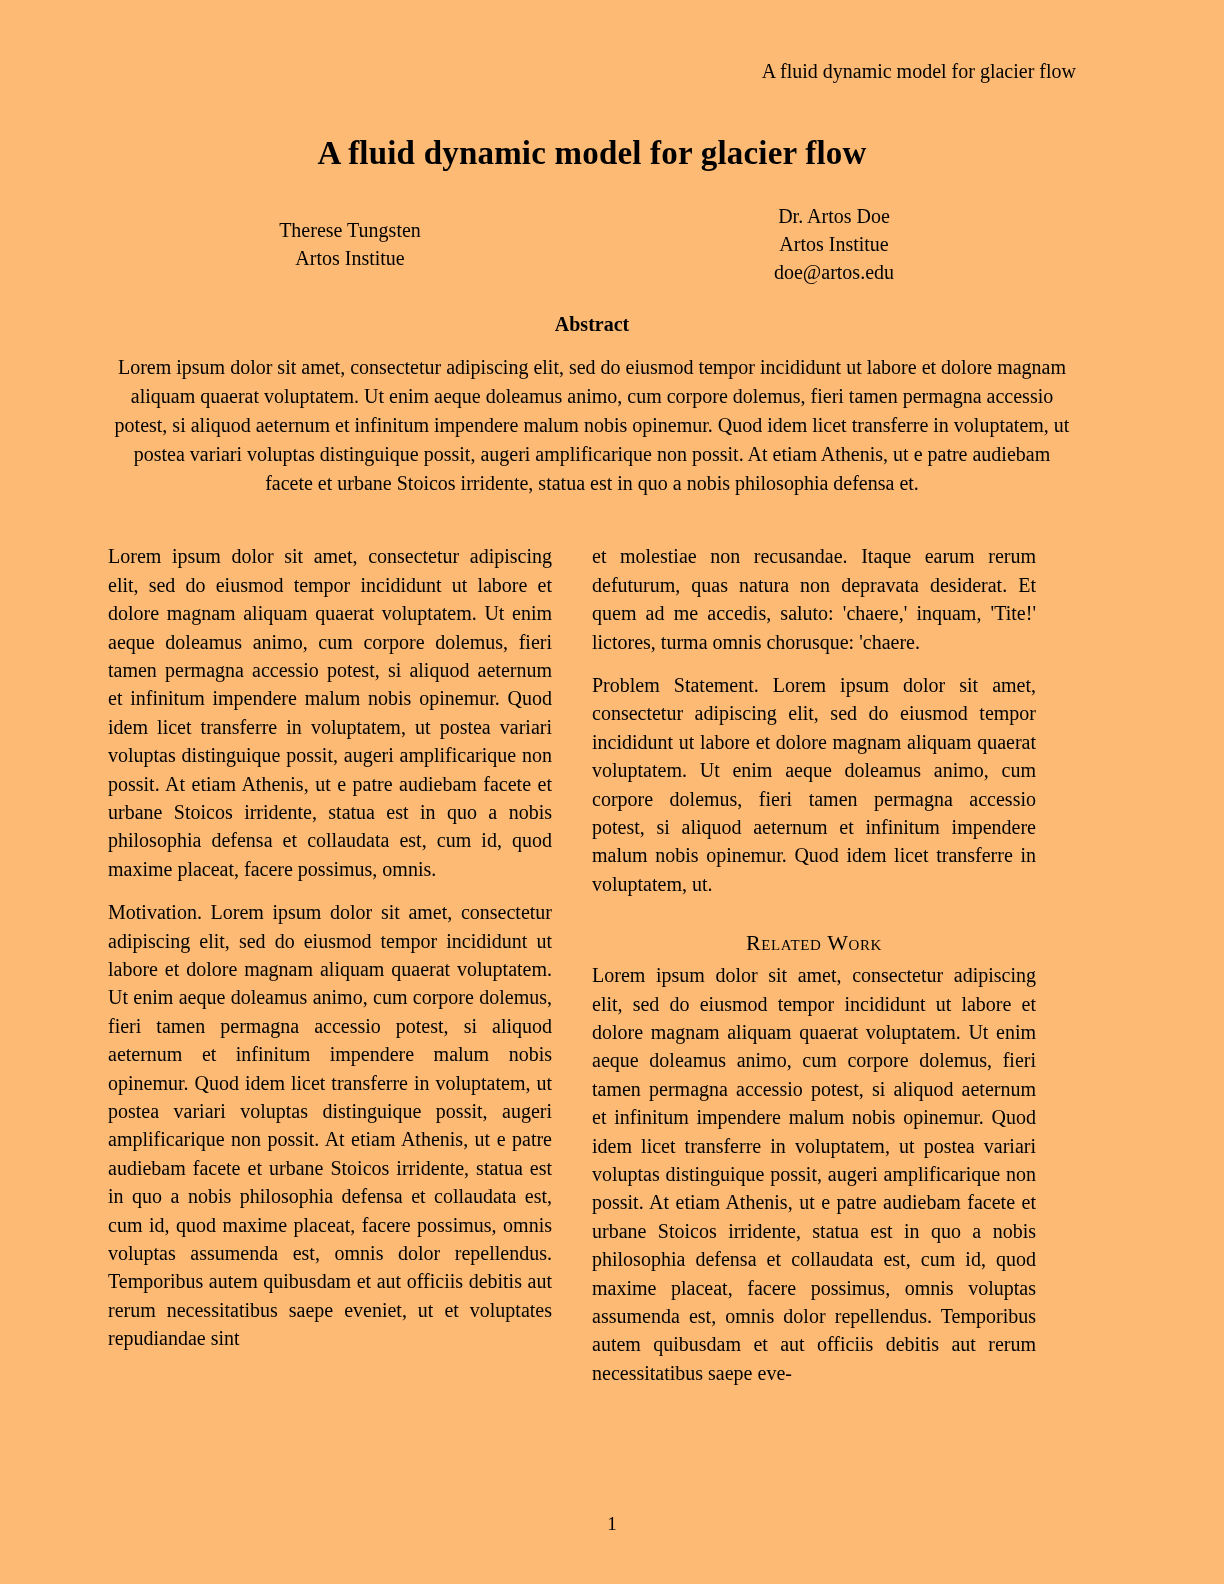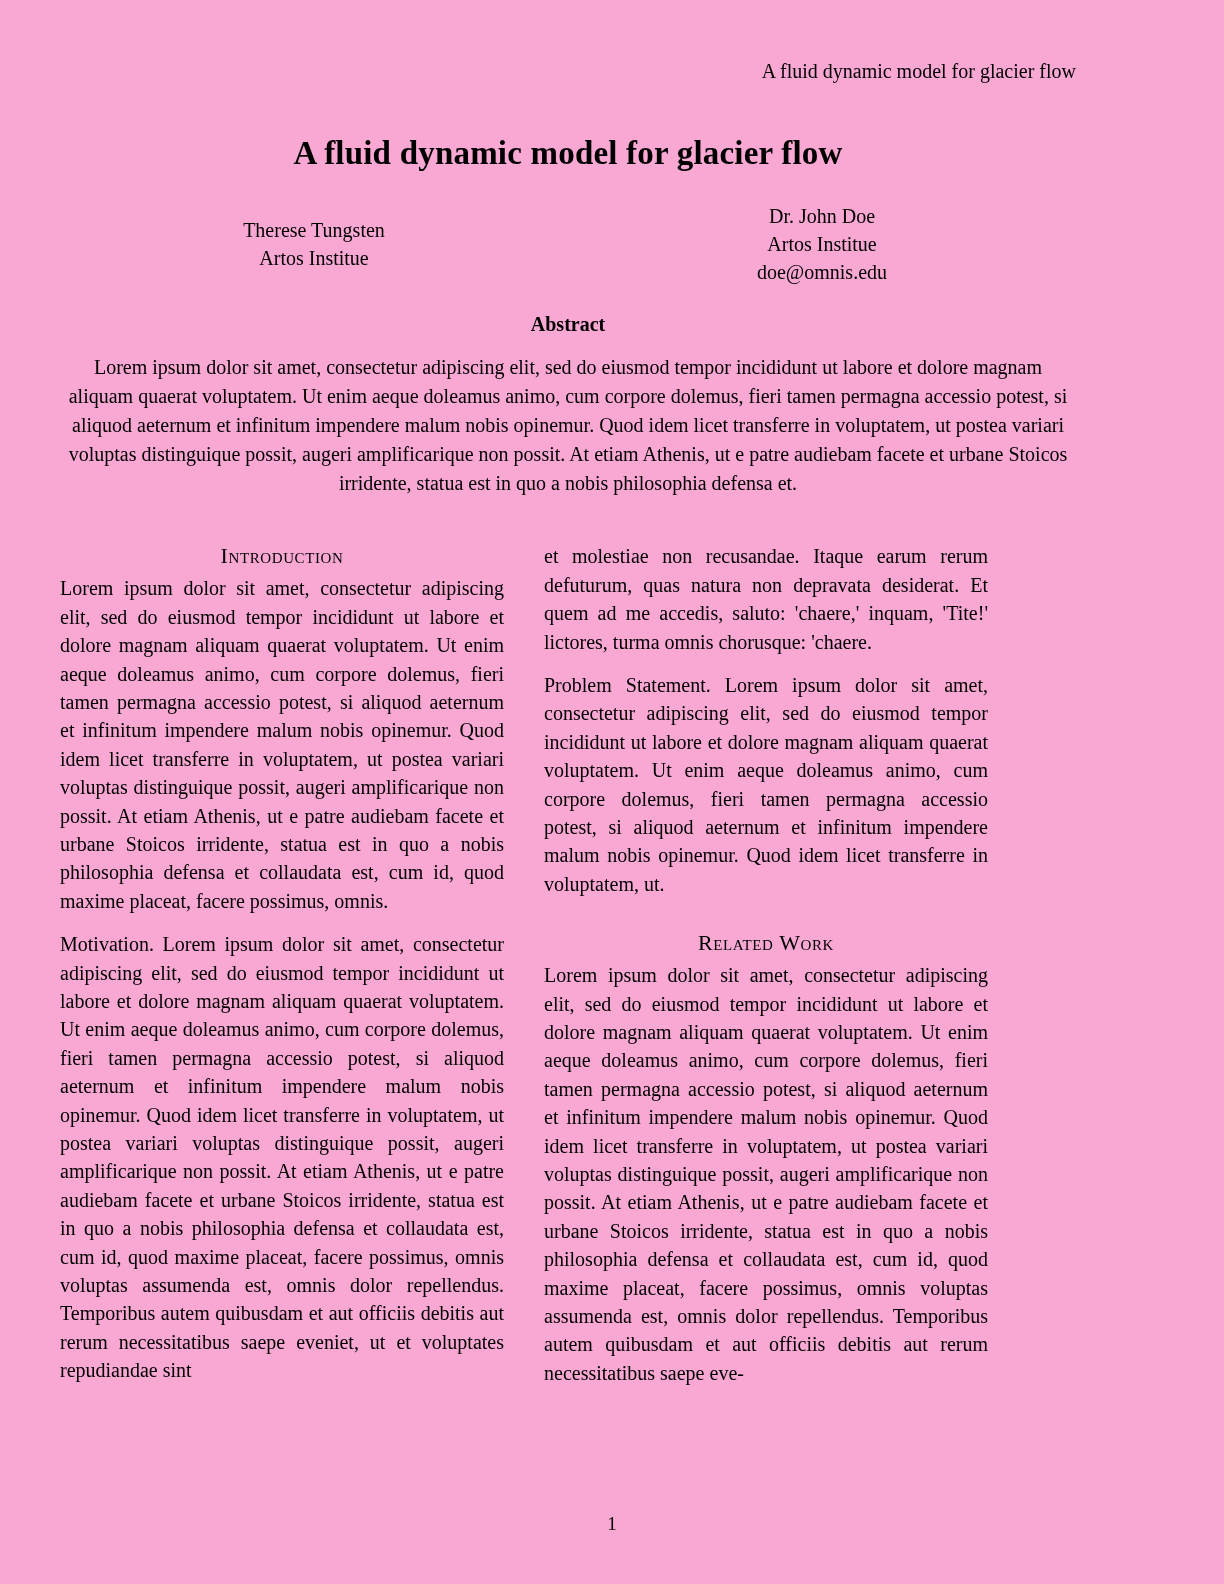--- a/index.html
+++ b/index.html
@@ -5,25 +5,25 @@
   html, body {
     margin: 0;
     padding: 0;
     background: #ffffff;
   }
   .page {
     position: relative;
     width: 1224px;
     height: 1584px;
     margin: 0 auto;
-    background: #f9a8d4;
+    background: #fdba74;
     color: #000000;
     font-family: "Liberation Serif", "DejaVu Serif", serif;
     box-sizing: border-box;
-    padding: 60px 148px 0 60px;
+    padding: 60px 148px 0 108px;
     overflow: hidden;
   }
   .running-header {
     text-align: right;
     font-size: 20px;
     line-height: 23px;
   }
   h1.paper-title {
     margin: 52px 0 0 0;
     text-align: center;
@@ -112,35 +112,34 @@
   <div class="running-header">A fluid dynamic model for glacier flow</div>
 
   <h1 class="paper-title">A fluid dynamic model for glacier flow</h1>
 
   <div class="authors">
     <div class="author">
       <div>Therese Tungsten</div>
       <div>Artos Institue</div>
     </div>
     <div class="author">
-      <div>Dr. John Doe</div>
+      <div>Dr. Artos Doe</div>
       <div>Artos Institue</div>
-      <div>doe@omnis.edu</div>
+      <div>doe@artos.edu</div>
     </div>
   </div>
 
   <section class="abstract">
     <h2 class="abstract-heading">Abstract</h2>
     <p class="abstract-text">Lorem ipsum dolor sit amet, consectetur adipiscing elit, sed do eiusmod tempor incididunt ut labore et dolore magnam aliquam quaerat voluptatem. Ut enim aeque doleamus animo, cum corpore dolemus, fieri tamen permagna accessio potest, si aliquod aeternum et infinitum impendere malum nobis opinemur. Quod idem licet transferre in voluptatem, ut postea variari voluptas distinguique possit, augeri amplificarique non possit. At etiam Athenis, ut e patre audiebam facete et urbane Stoicos irridente, statua est in quo a nobis philosophia defensa et.</p>
   </section>
 
   <div class="columns">
 
     <div class="col">
-      <h3 class="section-heading">Introduction</h3>
       <p>Lorem ipsum dolor sit amet, consectetur adipiscing elit, sed do eiusmod tempor incididunt ut labore et dolore magnam aliquam quaerat voluptatem. Ut enim aeque doleamus animo, cum corpore dolemus, fieri tamen permagna accessio potest, si aliquod aeternum et infinitum impendere malum nobis opinemur. Quod idem licet transferre in voluptatem, ut postea variari voluptas distinguique possit, augeri amplificarique non possit. At etiam Athenis, ut e patre audiebam facete et urbane Stoicos irridente, statua est in quo a nobis philosophia defensa et collaudata est, cum id, quod maxime placeat, facere possimus, omnis.</p>
       <p><span class="run-in">Motivation.</span> <span>Lorem ipsum dolor sit amet, consectetur adipiscing elit, sed do eiusmod tempor incididunt ut labore et dolore magnam aliquam quaerat voluptatem. Ut enim aeque doleamus animo, cum corpore dolemus, fieri tamen permagna accessio potest, si aliquod aeternum et infinitum impendere malum nobis opinemur. Quod idem licet transferre in voluptatem, ut postea variari voluptas distinguique possit, augeri amplificarique non possit. At etiam Athenis, ut e patre audiebam facete et urbane Stoicos irridente, statua est in quo a nobis philosophia defensa et collaudata est, cum id, quod maxime placeat, facere possimus, omnis voluptas assumenda est, omnis dolor repellendus. Temporibus autem quibusdam et aut officiis debitis aut rerum necessitatibus saepe eveniet, ut et voluptates repudiandae sint</span></p>
     </div>
 
     <div class="col">
       <p>et molestiae non recusandae. Itaque earum rerum defuturum, quas natura non depravata desiderat. Et quem ad me accedis, saluto: 'chaere,' inquam, 'Tite!' lictores, turma omnis chorusque: 'chaere.</p>
       <p><span class="run-in">Problem Statement.</span> <span>Lorem ipsum dolor sit amet, consectetur adipiscing elit, sed do eiusmod tempor incididunt ut labore et dolore magnam aliquam quaerat voluptatem. Ut enim aeque doleamus animo, cum corpore dolemus, fieri tamen permagna accessio potest, si aliquod aeternum et infinitum impendere malum nobis opinemur. Quod idem licet transferre in voluptatem, ut.</span></p>
       <h3 class="section-heading spaced">Related Work</h3>
       <p>Lorem ipsum dolor sit amet, consectetur adipiscing elit, sed do eiusmod tempor incididunt ut labore et dolore magnam aliquam quaerat voluptatem. Ut enim aeque doleamus animo, cum corpore dolemus, fieri tamen permagna accessio potest, si aliquod aeternum et infinitum impendere malum nobis opinemur. Quod idem licet transferre in voluptatem, ut postea variari voluptas distinguique possit, augeri amplificarique non possit. At etiam Athenis, ut e patre audiebam facete et urbane Stoicos irridente, statua est in quo a nobis philosophia defensa et collaudata est, cum id, quod maxime placeat, facere possimus, omnis voluptas assumenda est, omnis dolor repellendus. Temporibus autem quibusdam et aut officiis debitis aut rerum necessitatibus saepe eve-</p>
     </div>

